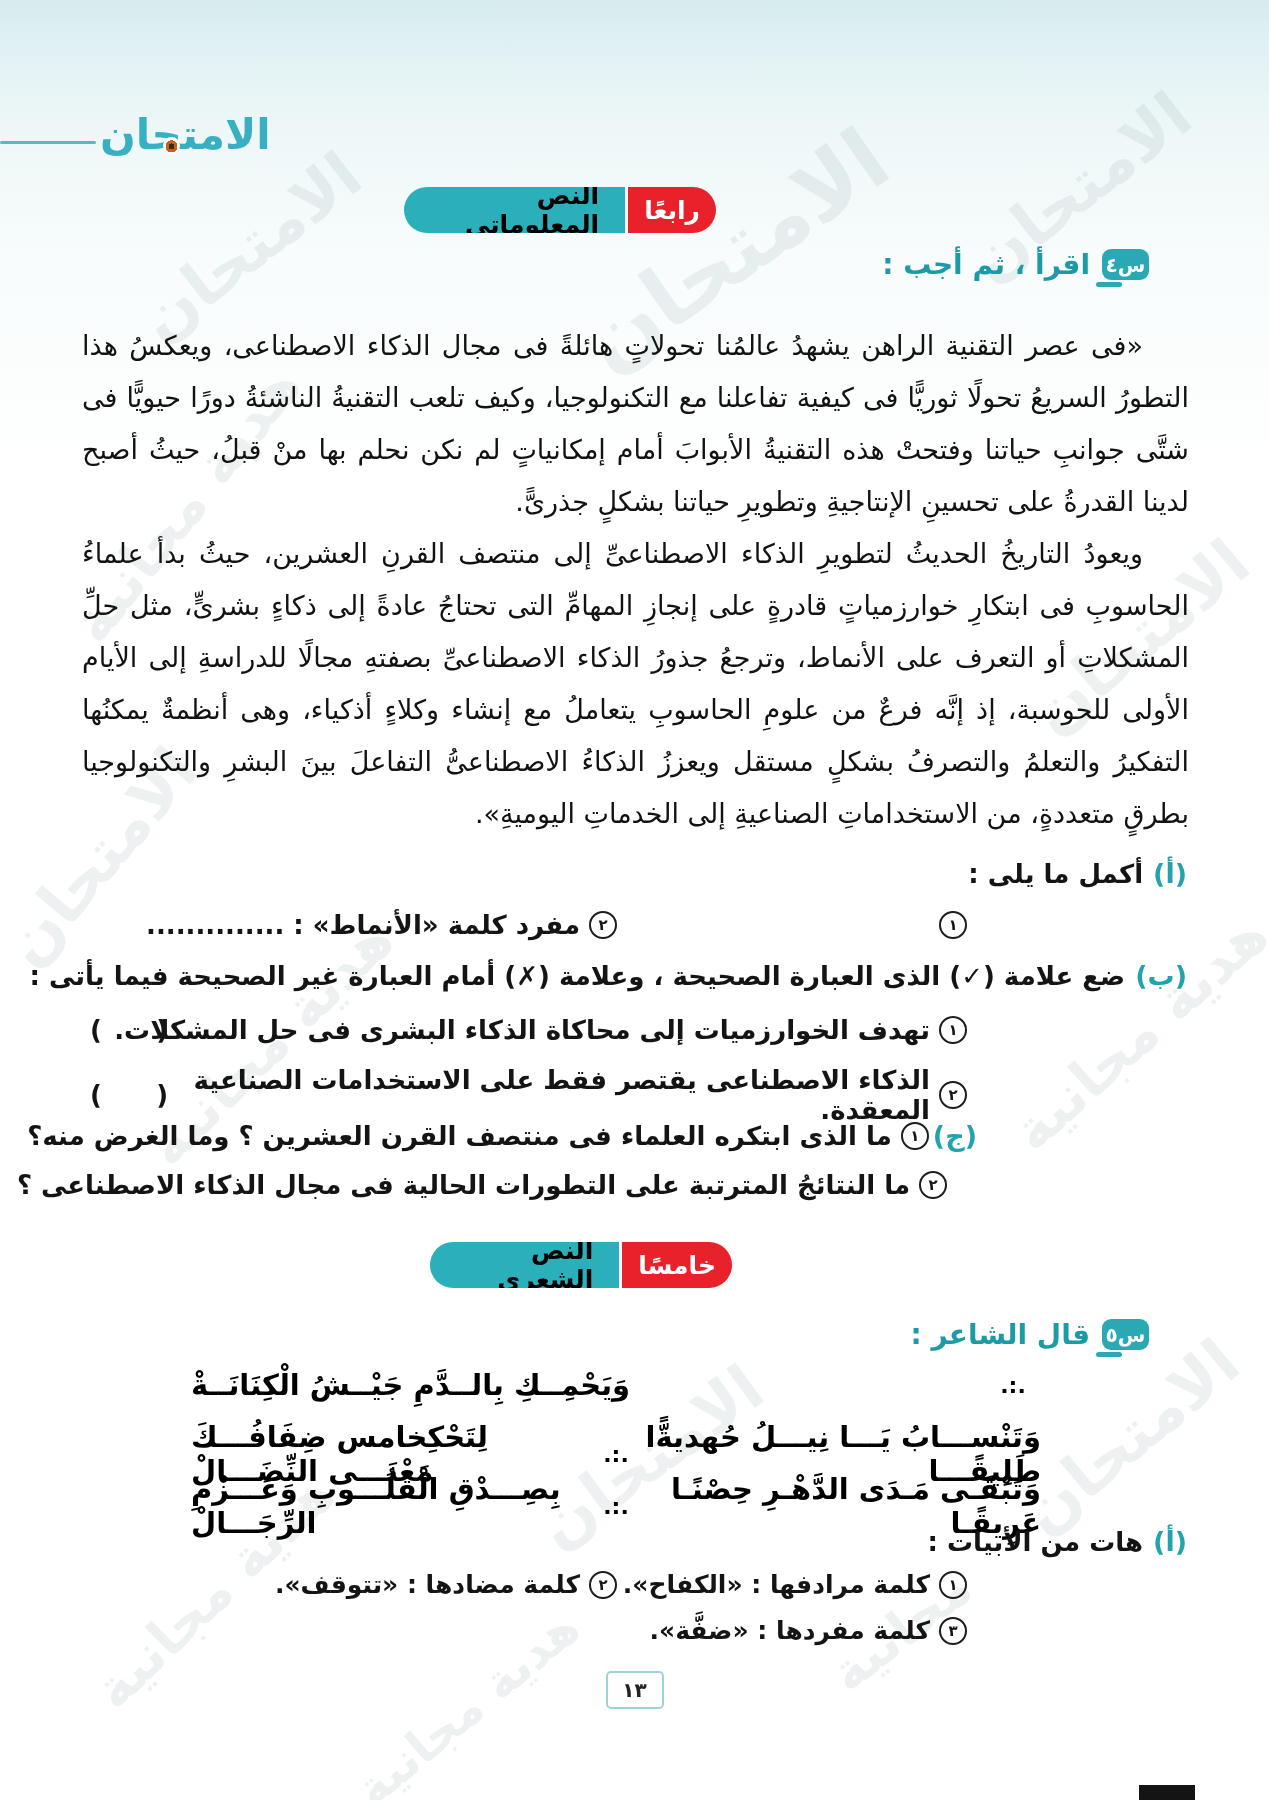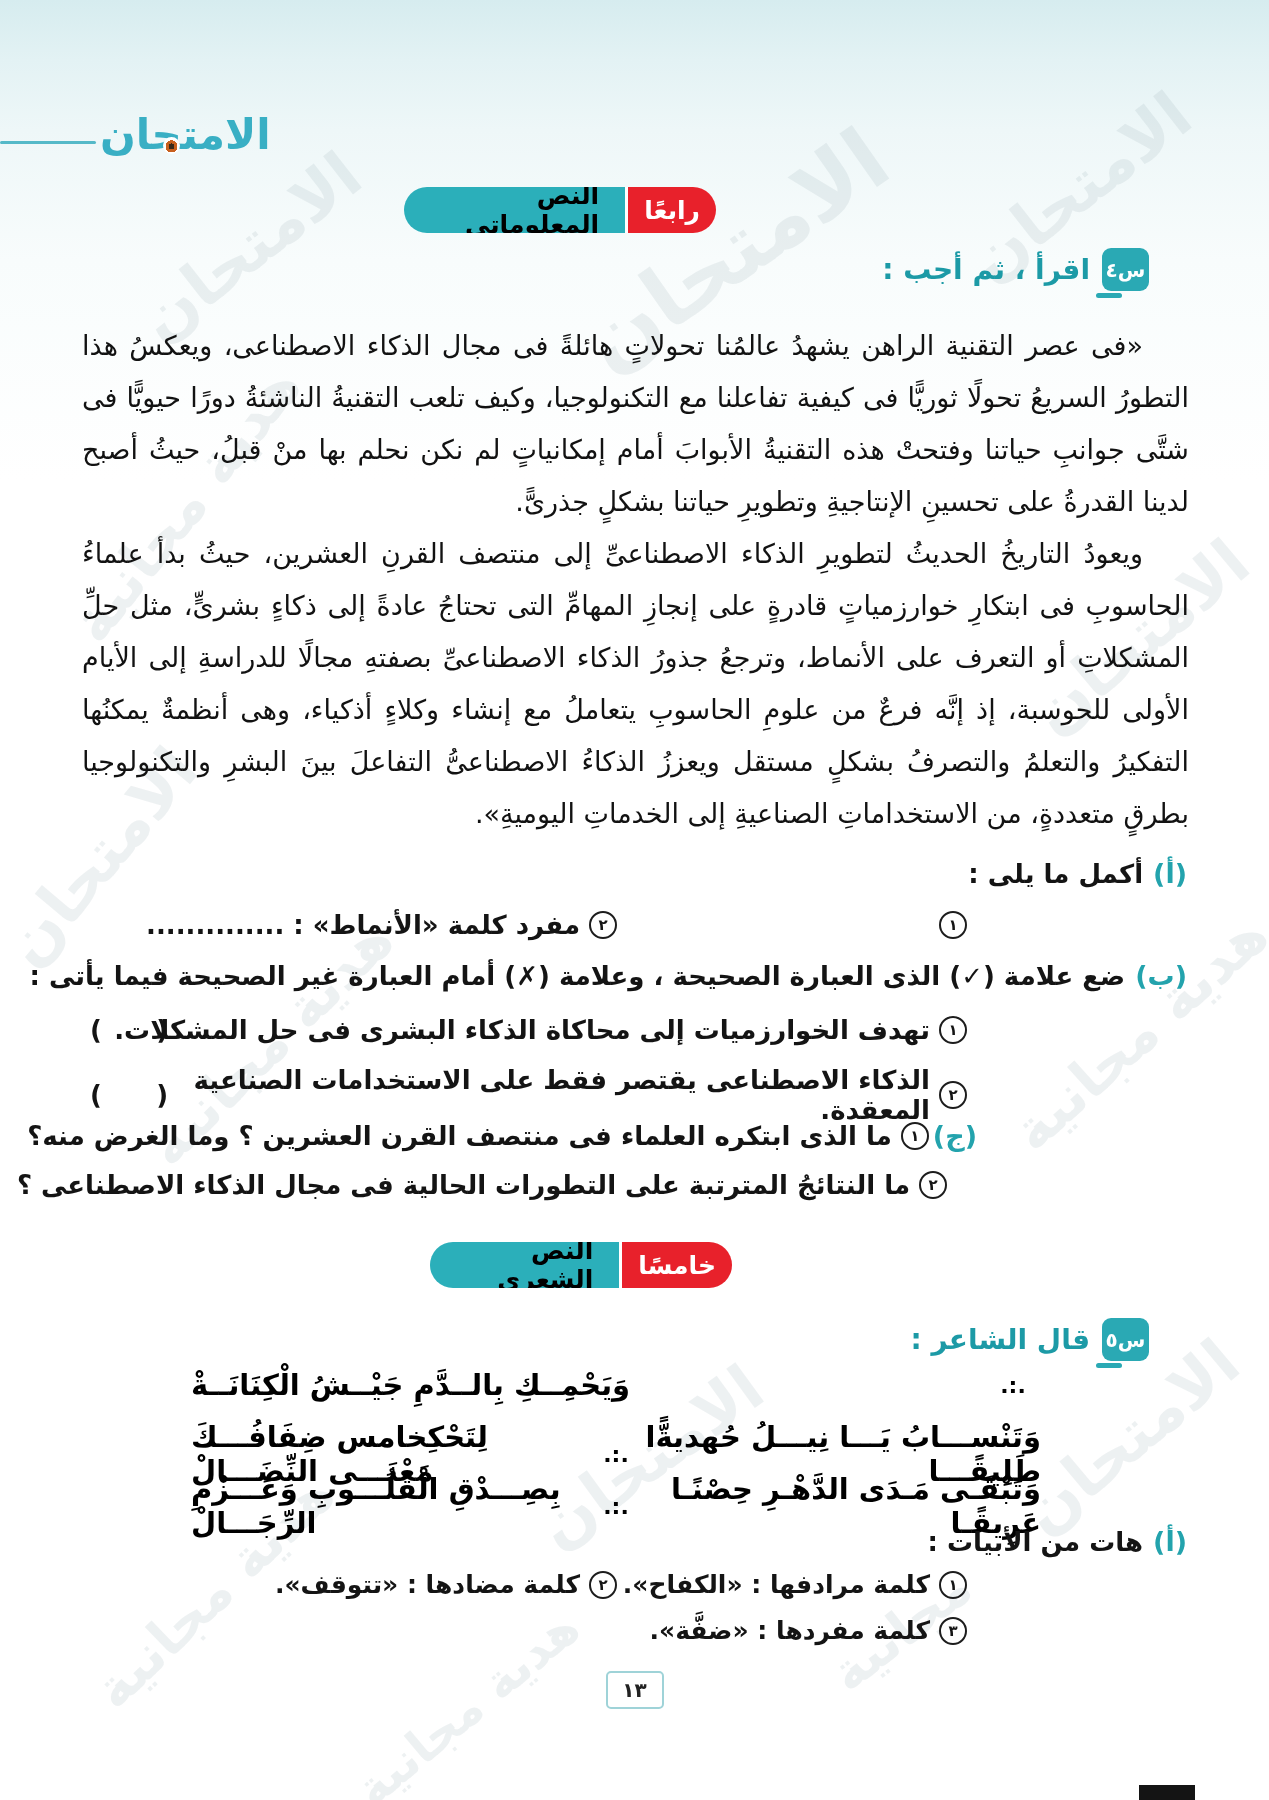--- a/index.html
+++ b/index.html
@@ -20,21 +20,21 @@
   .logo .eye{ position:absolute; left:63px; top:27px; width:17px; height:17px; border-radius:50%;
     background:radial-gradient(circle at 50% 55%, #3a2a1a 0 3px, #c8601e 3px 6px, #ffffff 6px 9px); }
   
   .pill{ position:absolute; height:46px; display:flex; direction:rtl; border-radius:24px; overflow:hidden; background:#fff; }
   .pill .ordinal{ background:#e8212b; color:#fff; display:flex; align-items:center; justify-content:center;
     font-weight:bold; font-size:25px; padding:0 16px; margin-left:3px; }
   .pill .title{ background:#2bafba; color:#000000; display:flex; align-items:center; justify-content:center;
     font-weight:bold; font-size:25px; padding:0 26px; flex:1; }
   
   .qrow{ position:absolute; display:flex; direction:rtl; align-items:center; gap:12px; }
-  .qbadge{ position:relative; width:47px; height:43px; background:#2aa9b4; border-radius:9px; color:#fff;
+  .qbadge{ position:relative; width:47px; height:31px; background:#2aa9b4; border-radius:9px; color:#fff;
     display:flex; align-items:center; justify-content:center; font-weight:bold; font-size:20px; }
   .qbadge::after{ content:""; position:absolute; left:-6px; bottom:-7px; width:26px; height:5px;
     background:#2aa9b4; border-radius:3px; }
   .qprompt{ color:#1c9aa6; font-weight:bold; font-size:28px;margin-left:33px; }
   
   .passage{ position:absolute; top:320px; right:80px; left:82px; font-size:27px; font-weight:normal;
     color:#121212; line-height:52px; text-align:justify; direction:rtl; }
   .passage p{ text-indent:46px; }
   
   .prow{ position:absolute; display:flex; direction:rtl; align-items:center; font-size:26px; font-weight:bold; color:#141414; }

